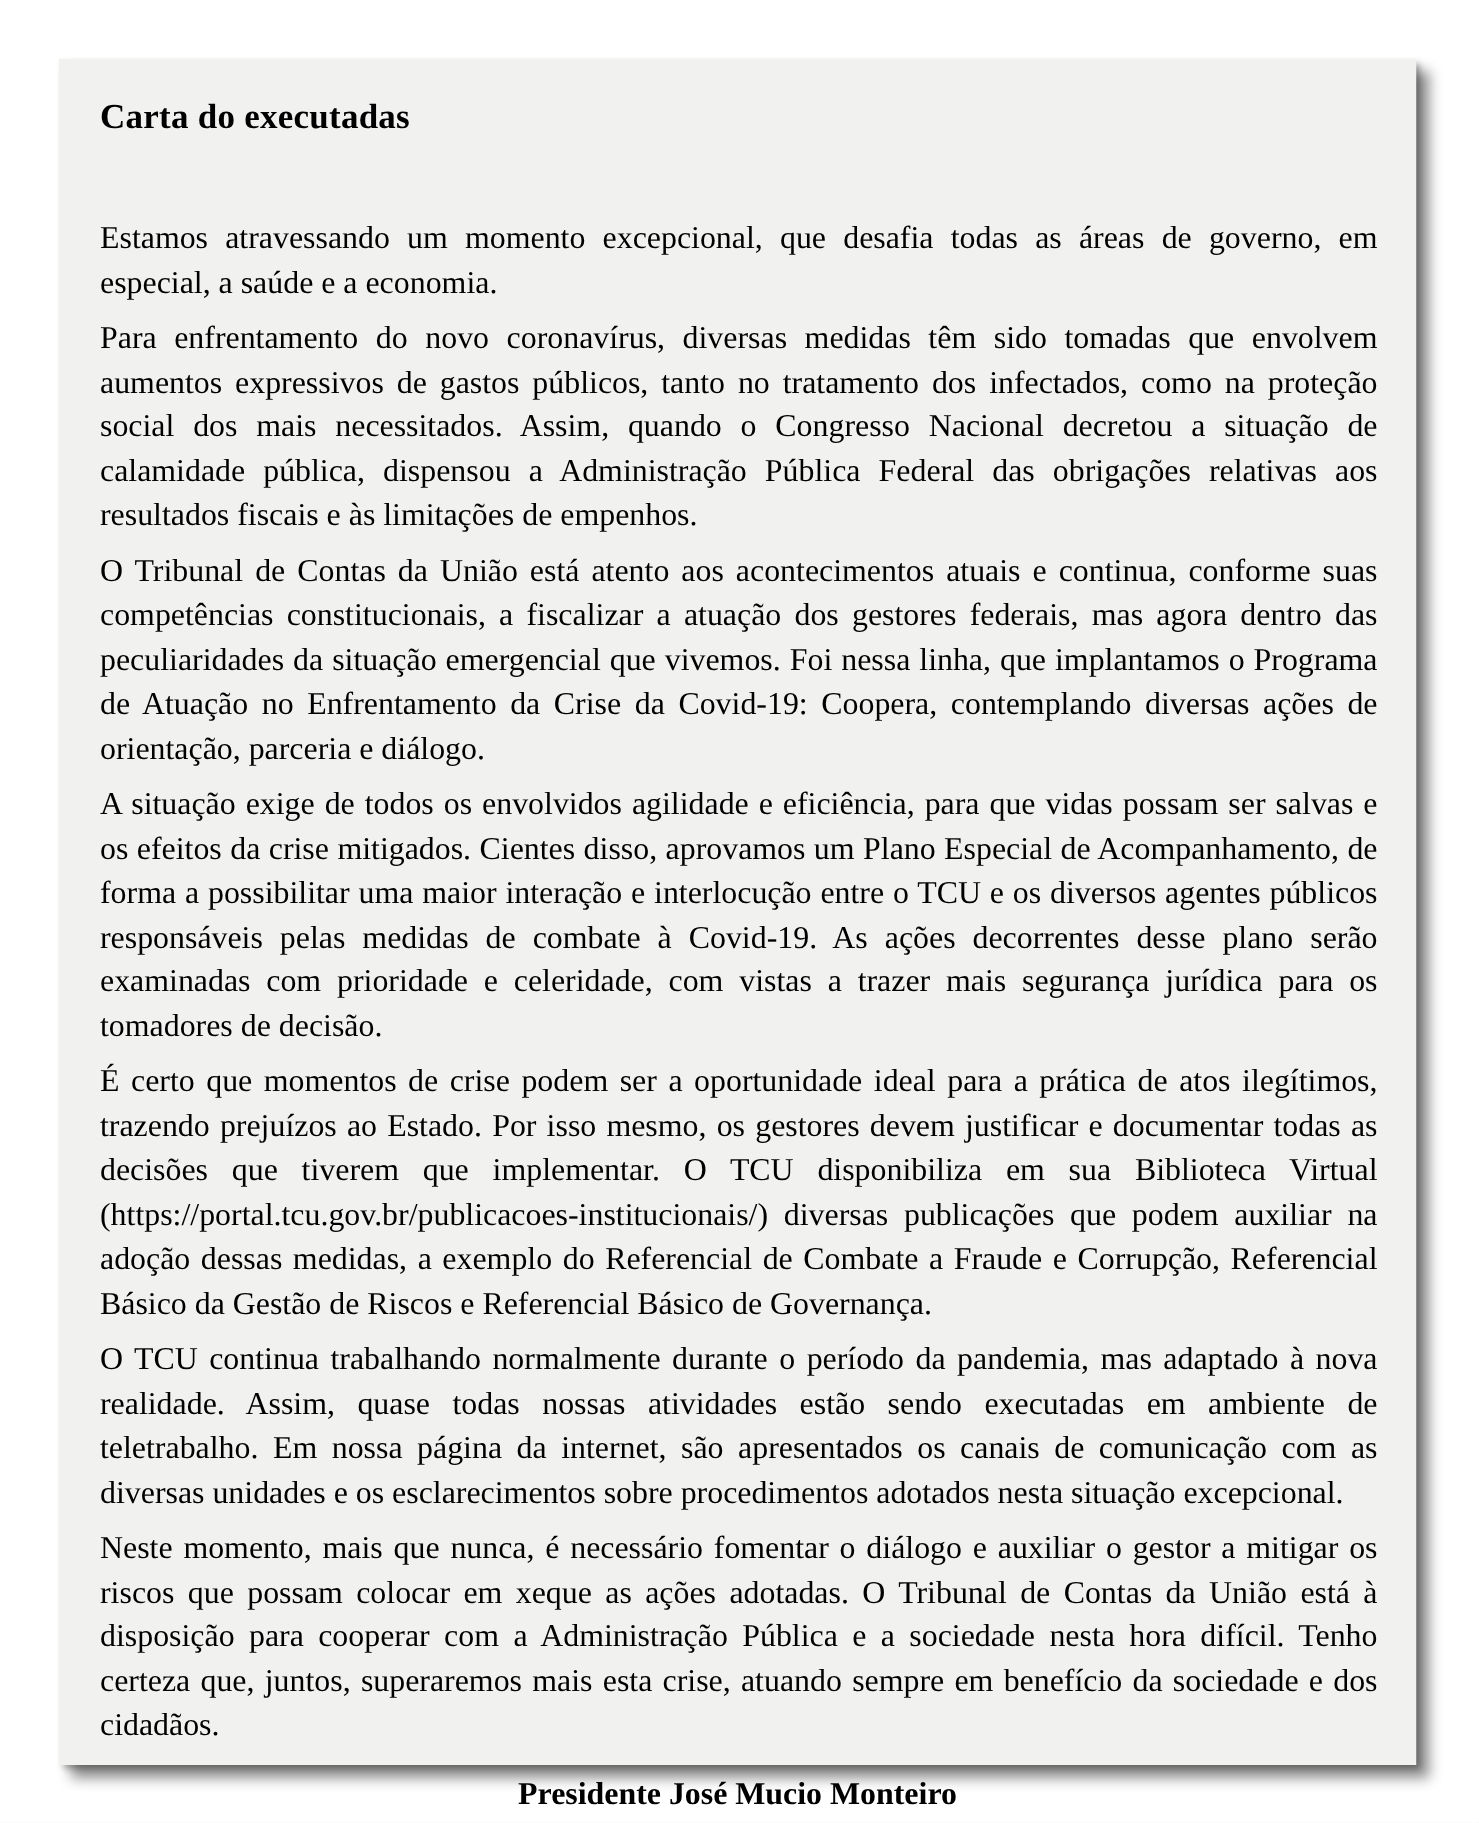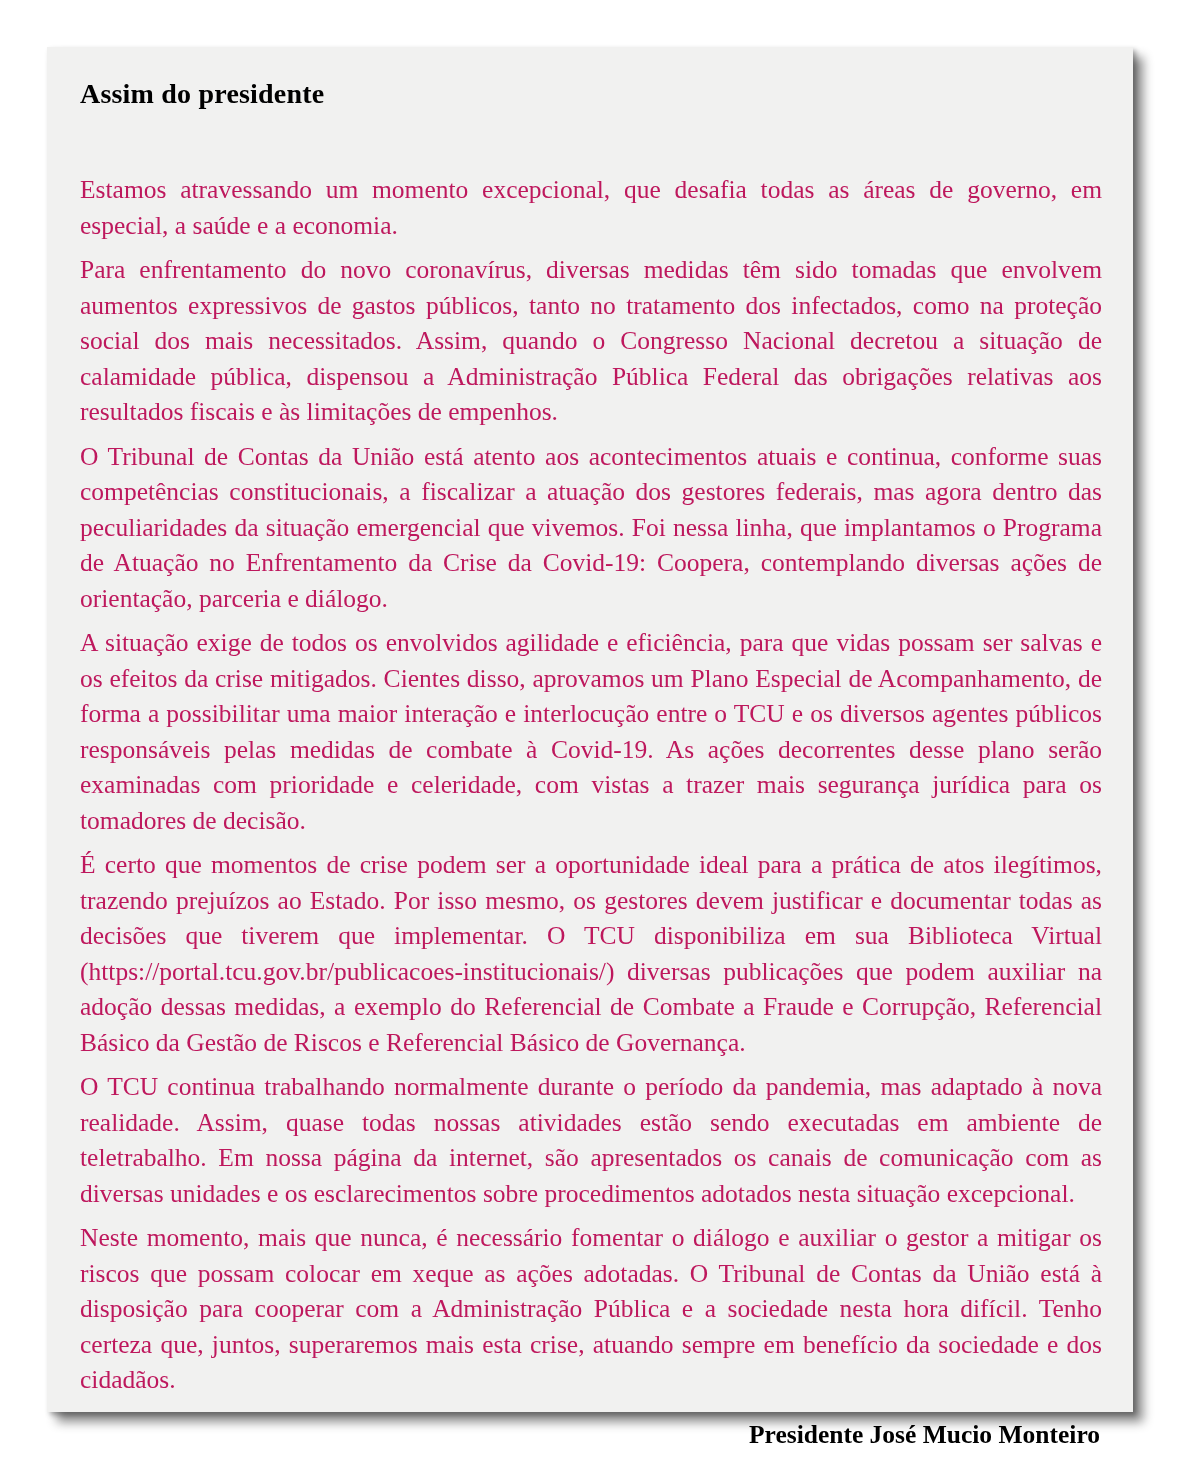--- a/index.html
+++ b/index.html
@@ -52,50 +52,50 @@
     line-height: 32px;
   }
 
   .body-block {
     margin-top: 62px;
   }
 
   .letter-paragraph {
     font-size: 25.5px;
     line-height: 35.5px;
-    color: #be185d;
+    color: #000000;
     text-align: justify;
     text-justify: inter-word;
     margin: 0 0 9px 0;
     padding: 0;
     hyphens: none;
   }
 
   .letter-paragraph:last-of-type {
     margin-bottom: 16px;
   }
 
   .signature-line {
     margin-top: 20px;
     font-size: 25.5px;
     line-height: 34px;
     font-weight: bold;
     color: #000000;
-    text-align: right;
+    text-align: center;
     padding-right: 2px;
   }
 </style>
 </head>
 <body>
 
 <div class="page-shadow-wrap">
   <div class="letter-panel">
     <div class="letter-inner">
 
-      <h1 class="letter-title">Assim do presidente</h1>
+      <h1 class="letter-title">Carta do executadas</h1>
 
       <div class="body-block">
         <p class="letter-paragraph">Estamos atravessando um momento excepcional, que desafia todas as áreas de governo, em especial, a saúde e a economia.</p>
         <p class="letter-paragraph">Para enfrentamento do novo coronavírus, diversas medidas têm sido tomadas que envolvem aumentos expressivos de gastos públicos, tanto no tratamento dos infectados, como na proteção social dos mais necessitados. Assim, quando o Congresso Nacional decretou a situação de calamidade pública, dispensou a Administração Pública Federal das obrigações relativas aos resultados fiscais e às limitações de empenhos.</p>
         <p class="letter-paragraph">O Tribunal de Contas da União está atento aos acontecimentos atuais e continua, conforme suas competências constitucionais, a fiscalizar a atuação dos gestores federais, mas agora dentro das peculiaridades da situação emergencial que vivemos. Foi nessa linha, que implantamos o Programa de Atuação no Enfrentamento da Crise da Covid-19: Coopera, contemplando diversas ações de orientação, parceria e diálogo.</p>
         <p class="letter-paragraph">A situação exige de todos os envolvidos agilidade e eficiência, para que vidas possam ser salvas e os efeitos da crise mitigados. Cientes disso, aprovamos um Plano Especial de Acompanhamento, de forma a possibilitar uma maior interação e interlocução entre o TCU e os diversos agentes públicos responsáveis pelas medidas de combate à Covid-19. As ações decorrentes desse plano serão examinadas com prioridade e celeridade, com vistas a trazer mais segurança jurídica para os tomadores de decisão.</p>
         <p class="letter-paragraph">É certo que momentos de crise podem ser a oportunidade ideal para a prática de atos ilegítimos, trazendo prejuízos ao Estado. Por isso mesmo, os gestores devem justificar e documentar todas as decisões que tiverem que implementar. O TCU disponibiliza em sua Biblioteca Virtual (https://portal.tcu.gov.br/publicacoes-institucionais/) diversas publicações que podem auxiliar na adoção dessas medidas, a exemplo do Referencial de Combate a Fraude e Corrupção, Referencial Básico da Gestão de Riscos e Referencial Básico de Governança.</p>
         <p class="letter-paragraph">O TCU continua trabalhando normalmente durante o período da pandemia, mas adaptado à nova realidade. Assim, quase todas nossas atividades estão sendo executadas em ambiente de teletrabalho. Em nossa página da internet, são apresentados os canais de comunicação com as diversas unidades e os esclarecimentos sobre procedimentos adotados nesta situação excepcional.</p>
         <p class="letter-paragraph">Neste momento, mais que nunca, é necessário fomentar o diálogo e auxiliar o gestor a mitigar os riscos que possam colocar em xeque as ações adotadas. O Tribunal de Contas da União está à disposição para cooperar com a Administração Pública e a sociedade nesta hora difícil. Tenho certeza que, juntos, superaremos mais esta crise, atuando sempre em benefício da sociedade e dos cidadãos.</p>
       </div>

